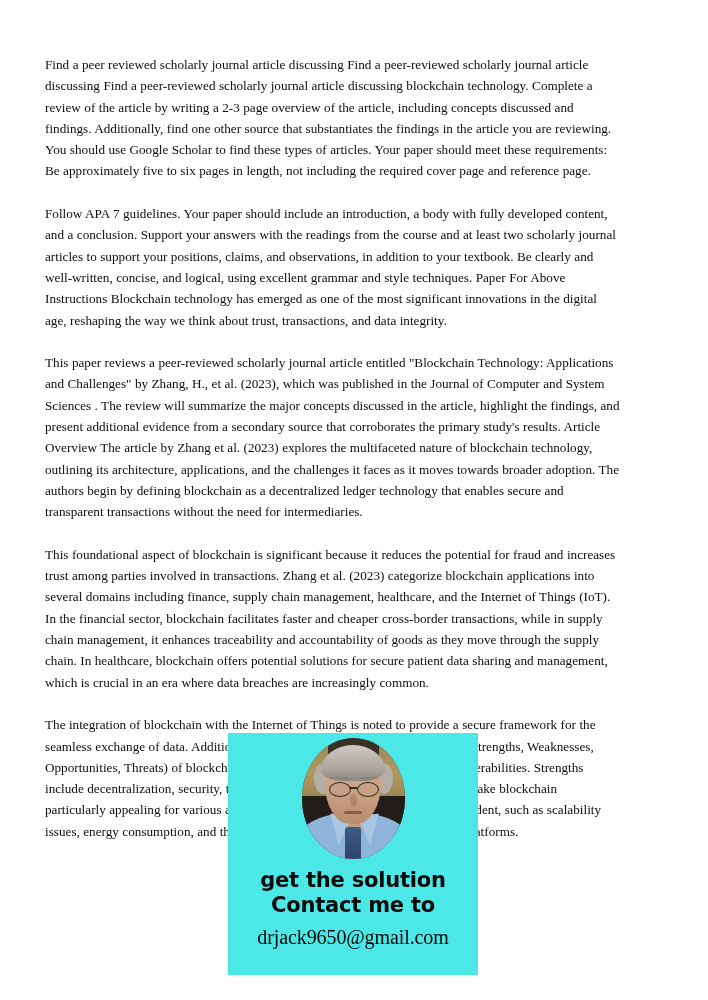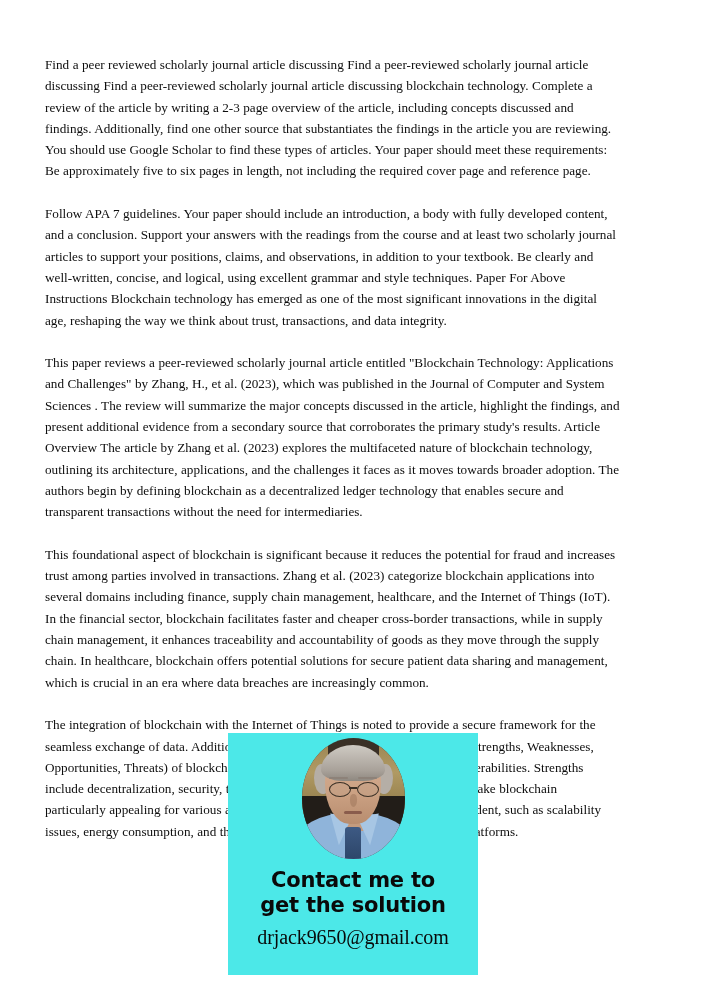--- a/index.html
+++ b/index.html
@@ -220,21 +220,21 @@
       <div class="pt-brow-l"></div>
       <div class="pt-brow-r"></div>
       <div class="pt-glass l"></div>
       <div class="pt-glass r"></div>
       <div class="pt-bridge"></div>
       <div class="pt-nose"></div>
       <div class="pt-mouth"></div>
     </div>
 
     <div id="contact-heading">
+      <span class="hline">get the solution</span>
       <span class="hline">Contact me to</span>
-      <span class="hline">get the solution</span>
     </div>
 
     <div id="contact-email">drjack9650@gmail.com</div>
 
   </div>
 
 </div>
 
 </body></html>

